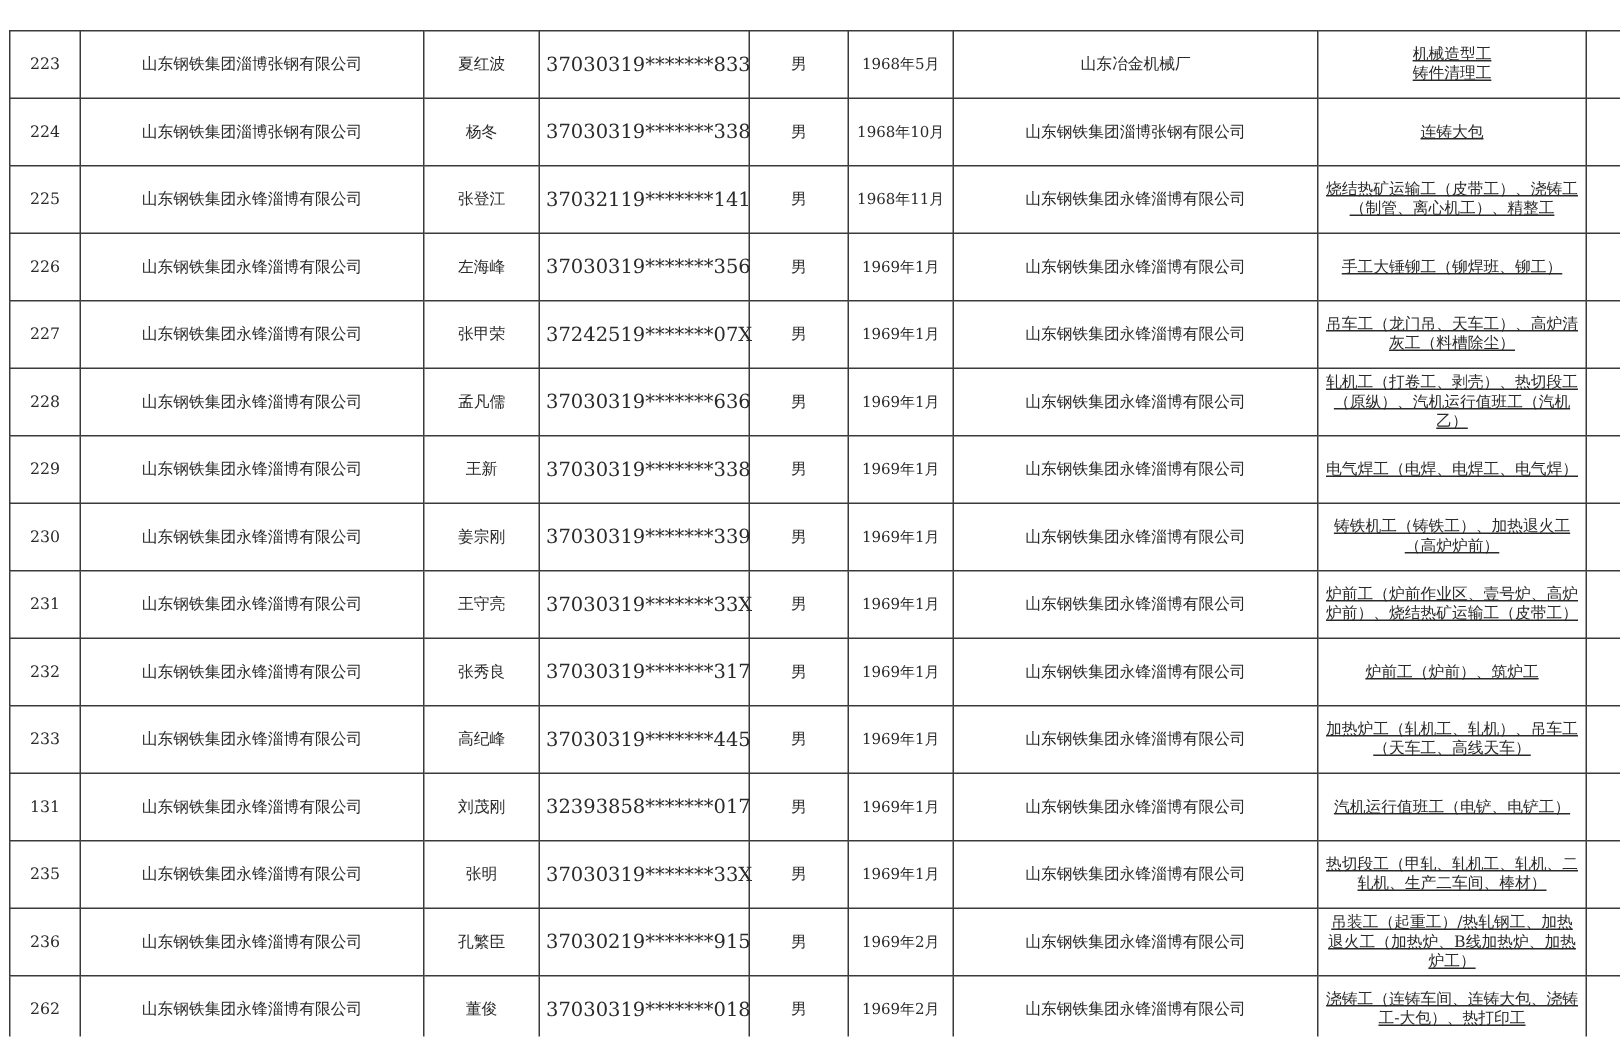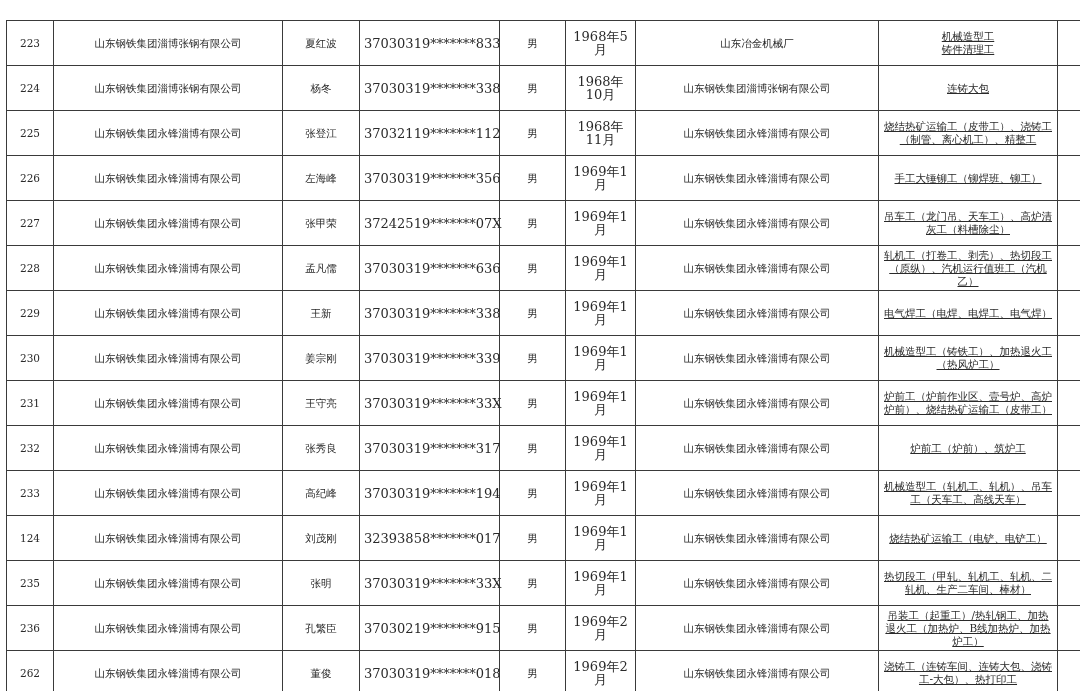--- a/index.html
+++ b/index.html
@@ -8,21 +8,21 @@
   .sheet { position: absolute; left: 6px; top: 20px; width: 1056px; height: 676px; }
   table { border-collapse: collapse; width: 1056px; table-layout: fixed; }
   td { border: 1.5px solid #3a3a3a; text-align: center; vertical-align: middle;
        font-size: 10.5px; line-height: 13px; padding: 0 4px; }
   tr { height: 45px; }
   .c-no { width: 38px; font-size: 10.5px; }
   .c-co { width: 220px; }
   .c-nm { width: 68px; text-align: center; }
   .c-id { width: 131px; font-size: 13px; }
   .c-sx { width: 57px; }
-  .c-dt { width: 61px; font-size: 13px; }
+  .c-dt { width: 61px; font-size: 10px; }
   .c-un { width: 234px; }
   .c-jb { width: 170px; text-decoration: underline; }
   .c-rs { width: 77px; }
   .job { white-space: pre-line; }
 </style>
 </head>
 <body>
 
 <div class="sheet">
   <table>
@@ -49,21 +49,21 @@
     <td class="c-dt">1968年10月</td>
     <td class="c-un">山东钢铁集团淄博张钢有限公司</td>
     <td class="c-jb job">连铸大包</td>
     <td class="c-rs">同意</td>
   </tr>
 
   <tr>
     <td class="c-no">225</td>
     <td class="c-co">山东钢铁集团永锋淄博有限公司</td>
     <td class="c-nm">张登江</td>
-    <td class="c-id">37032119*******112</td>
+    <td class="c-id">37032119*******141</td>
     <td class="c-sx">男</td>
     <td class="c-dt">1968年11月</td>
     <td class="c-un">山东钢铁集团永锋淄博有限公司</td>
     <td class="c-jb job">烧结热矿运输工（皮带工）、浇铸工（制管、离心机工）、精整工</td>
     <td class="c-rs">同意</td>
   </tr>
 
   <tr>
     <td class="c-no">226</td>
     <td class="c-co">山东钢铁集团永锋淄博有限公司</td>
@@ -113,21 +113,21 @@
   </tr>
 
   <tr>
     <td class="c-no">230</td>
     <td class="c-co">山东钢铁集团永锋淄博有限公司</td>
     <td class="c-nm">姜宗刚</td>
     <td class="c-id">37030319*******339</td>
     <td class="c-sx">男</td>
     <td class="c-dt">1969年1月</td>
     <td class="c-un">山东钢铁集团永锋淄博有限公司</td>
-    <td class="c-jb job">机械造型工（铸铁工）、加热退火工（热风炉工）</td>
+    <td class="c-jb job">铸铁机工（铸铁工）、加热退火工（高炉炉前）</td>
     <td class="c-rs">同意</td>
   </tr>
 
   <tr>
     <td class="c-no">231</td>
     <td class="c-co">山东钢铁集团永锋淄博有限公司</td>
     <td class="c-nm">王守亮</td>
     <td class="c-id">37030319*******33X</td>
     <td class="c-sx">男</td>
     <td class="c-dt">1969年1月</td>
@@ -145,37 +145,37 @@
     <td class="c-dt">1969年1月</td>
     <td class="c-un">山东钢铁集团永锋淄博有限公司</td>
     <td class="c-jb job">炉前工（炉前）、筑炉工</td>
     <td class="c-rs">同意</td>
   </tr>
 
   <tr>
     <td class="c-no">233</td>
     <td class="c-co">山东钢铁集团永锋淄博有限公司</td>
     <td class="c-nm">高纪峰</td>
-    <td class="c-id">37030319*******194</td>
-    <td class="c-sx">男</td>
-    <td class="c-dt">1969年1月</td>
-    <td class="c-un">山东钢铁集团永锋淄博有限公司</td>
-    <td class="c-jb job">机械造型工（轧机工、轧机）、吊车工（天车工、高线天车）</td>
-    <td class="c-rs">同意</td>
-  </tr>
-
-  <tr>
-    <td class="c-no">124</td>
+    <td class="c-id">37030319*******445</td>
+    <td class="c-sx">男</td>
+    <td class="c-dt">1969年1月</td>
+    <td class="c-un">山东钢铁集团永锋淄博有限公司</td>
+    <td class="c-jb job">加热炉工（轧机工、轧机）、吊车工（天车工、高线天车）</td>
+    <td class="c-rs">同意</td>
+  </tr>
+
+  <tr>
+    <td class="c-no">131</td>
     <td class="c-co">山东钢铁集团永锋淄博有限公司</td>
     <td class="c-nm">刘茂刚</td>
     <td class="c-id">32393858*******017</td>
     <td class="c-sx">男</td>
     <td class="c-dt">1969年1月</td>
     <td class="c-un">山东钢铁集团永锋淄博有限公司</td>
-    <td class="c-jb job">烧结热矿运输工（电铲、电铲工）</td>
+    <td class="c-jb job">汽机运行值班工（电铲、电铲工）</td>
     <td class="c-rs">同意</td>
   </tr>
 
   <tr>
     <td class="c-no">235</td>
     <td class="c-co">山东钢铁集团永锋淄博有限公司</td>
     <td class="c-nm">张明</td>
     <td class="c-id">37030319*******33X</td>
     <td class="c-sx">男</td>
     <td class="c-dt">1969年1月</td>

